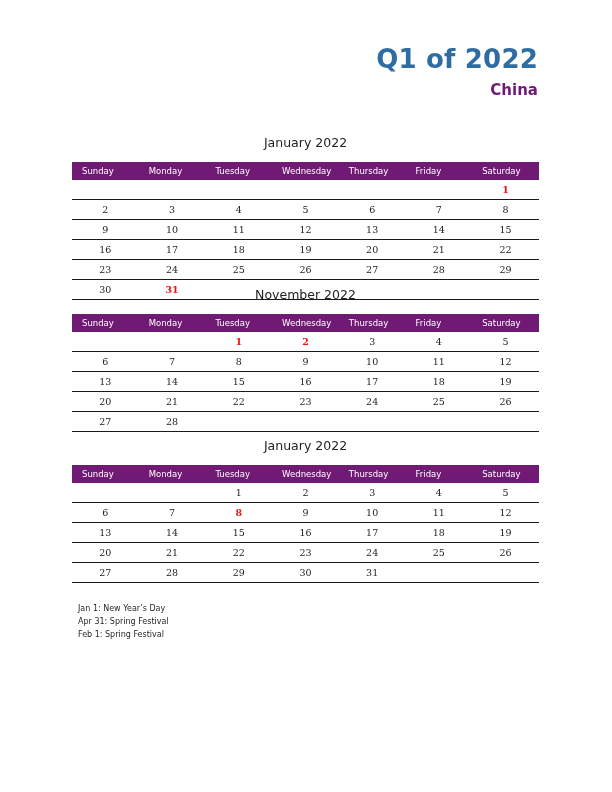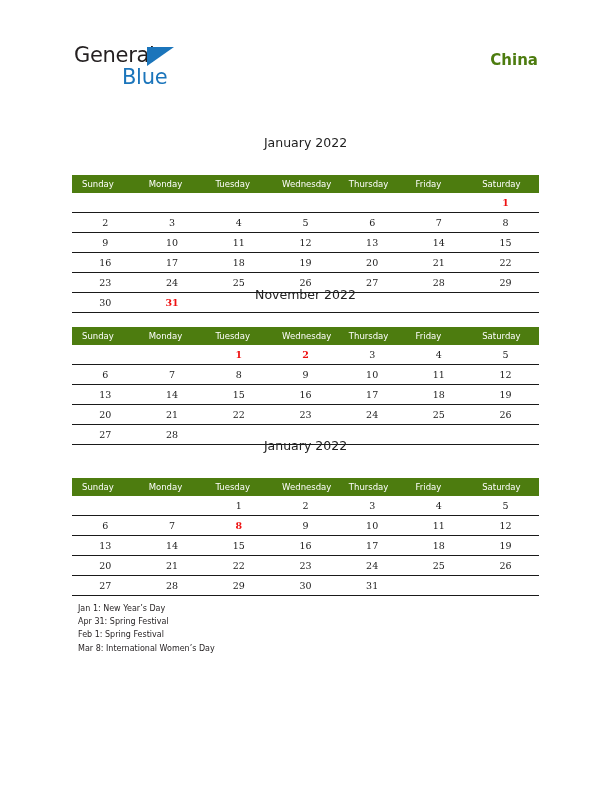--- a/index.html
+++ b/index.html
@@ -71,51 +71,51 @@
     font-size: 26px;
     font-weight: bold;
     color: #2e6da4;
     letter-spacing: 0.2px;
     line-height: 30px;
   }
   .country-title {
     font-family: "DejaVu Sans", sans-serif;
     font-size: 15px;
     font-weight: bold;
-    color: #4d7c0f;
+    color: #701a75;
     line-height: 20px;
     margin-top: 6px;
   }
 
   
   .month-block {
     position: absolute;
     left: 72px;
     width: 467px;
   }
   #month-0 { top: 136px; }
   #month-1 { top: 288px; }
   #month-2 { top: 439px; }
 
   .month-name {
     text-align: center;
     font-family: "DejaVu Sans", sans-serif;
     font-size: 12.5px;
     color: #222222;
-    padding-bottom: 25px;
+    padding-bottom: 12px;
     line-height: 14px;
   }
 
   table.cal {
     border-collapse: collapse;
     width: 467px;
     table-layout: fixed;
   }
   table.cal th {
-    background: #4d7c0f;
+    background: #701a75;
     color: #ffffff;
     font-family: "DejaVu Sans", sans-serif;
     font-size: 8.5px;
     font-weight: normal;
     text-align: left;
     padding: 4px 0 4px 10px;
     height: 9px;
     border: 0;
   }
   table.cal td {
@@ -152,27 +152,23 @@
     color: #231f20;
     line-height: 13.2px;
     white-space: nowrap;
   }
 </style>
 </head>
 <body>
 
 <div class="header">
 
-  <div class="logo">
-    <span class="logo-general">General</span>
-    <span class="logo-tri"></span>
-    <span class="logo-blue">Blue</span>
-  </div>
 
   <div class="title-block">
+    <div class="quarter-title">Q1 of 2022</div>
     <div class="country-title">China</div>
   </div>
 
 </div>
 
 <div class="month-block" id="month-0">
   <div class="month-name">January 2022</div>
   <table class="cal">
     <thead>
         <tr>
@@ -369,14 +365,13 @@
           <td class="empty">&nbsp;</td>
         </tr>
       </tbody>
   </table>
 </div>
 
 <div class="legend">
     <div class="legend-item">Jan 1: New Year’s Day</div>
     <div class="legend-item">Apr 31: Spring Festival</div>
     <div class="legend-item">Feb 1: Spring Festival</div>
-    <div class="legend-item">Mar 8: International Women’s Day</div>
   </div>
 
 </body></html>

